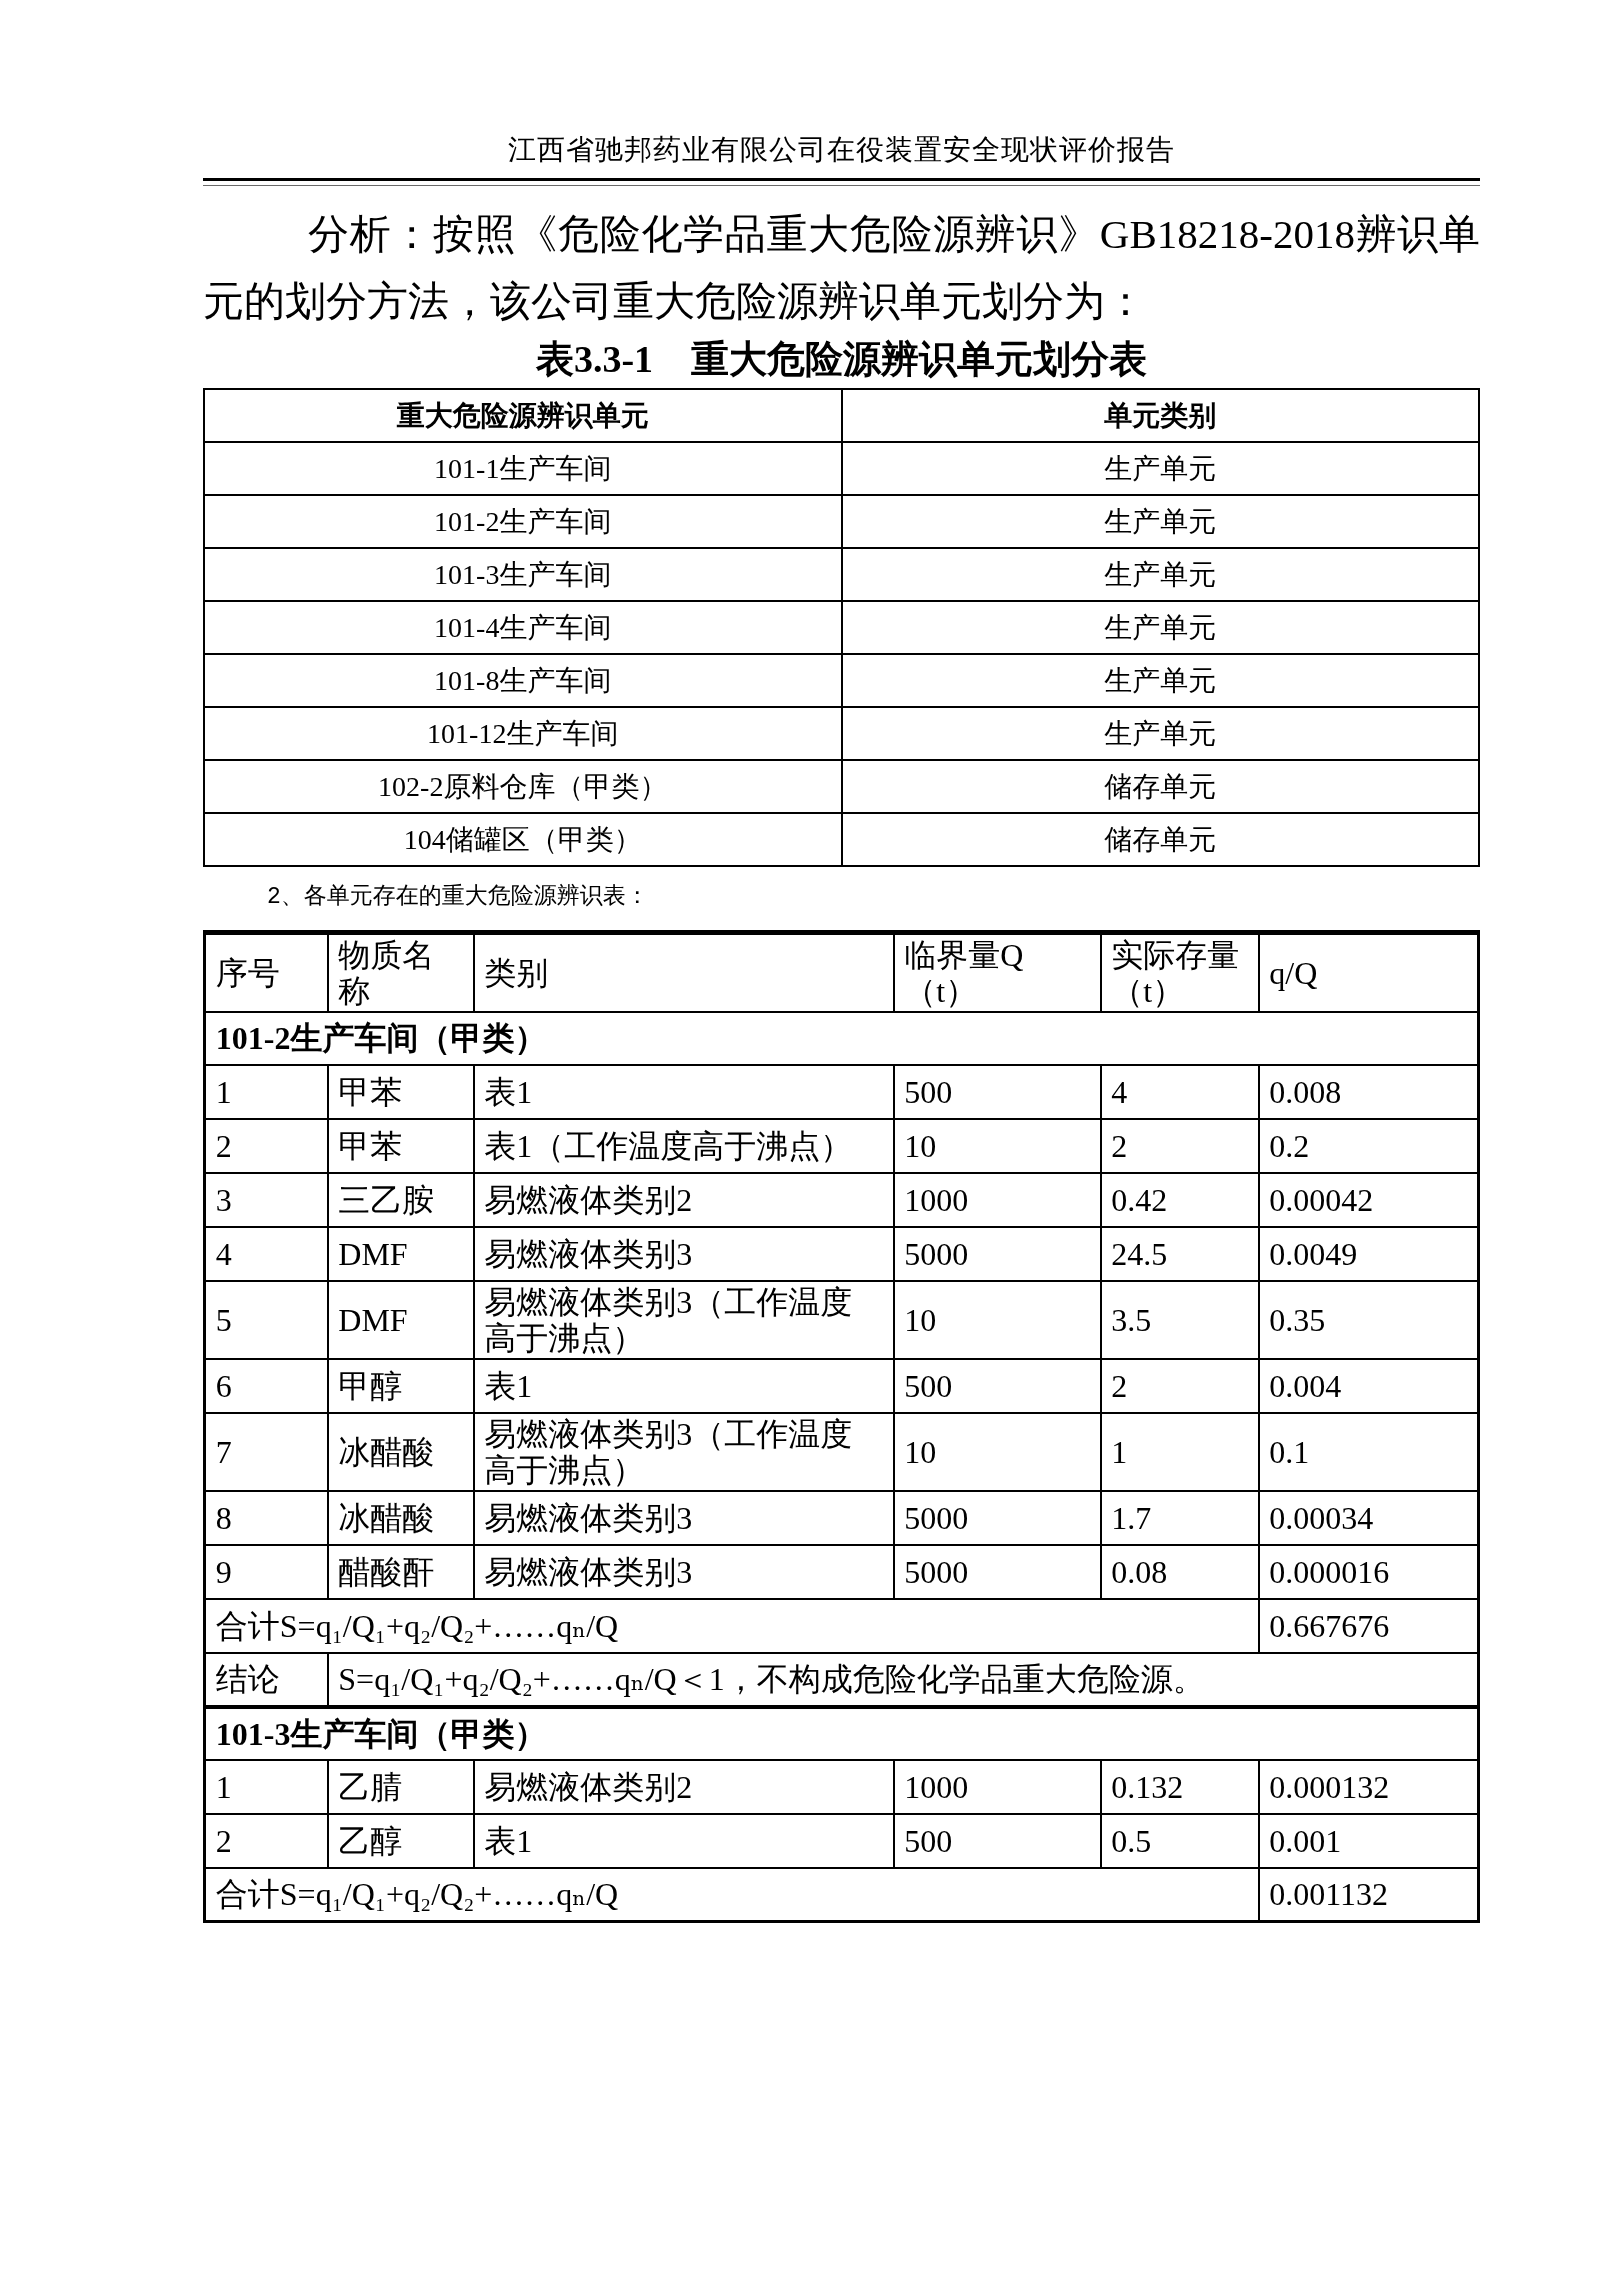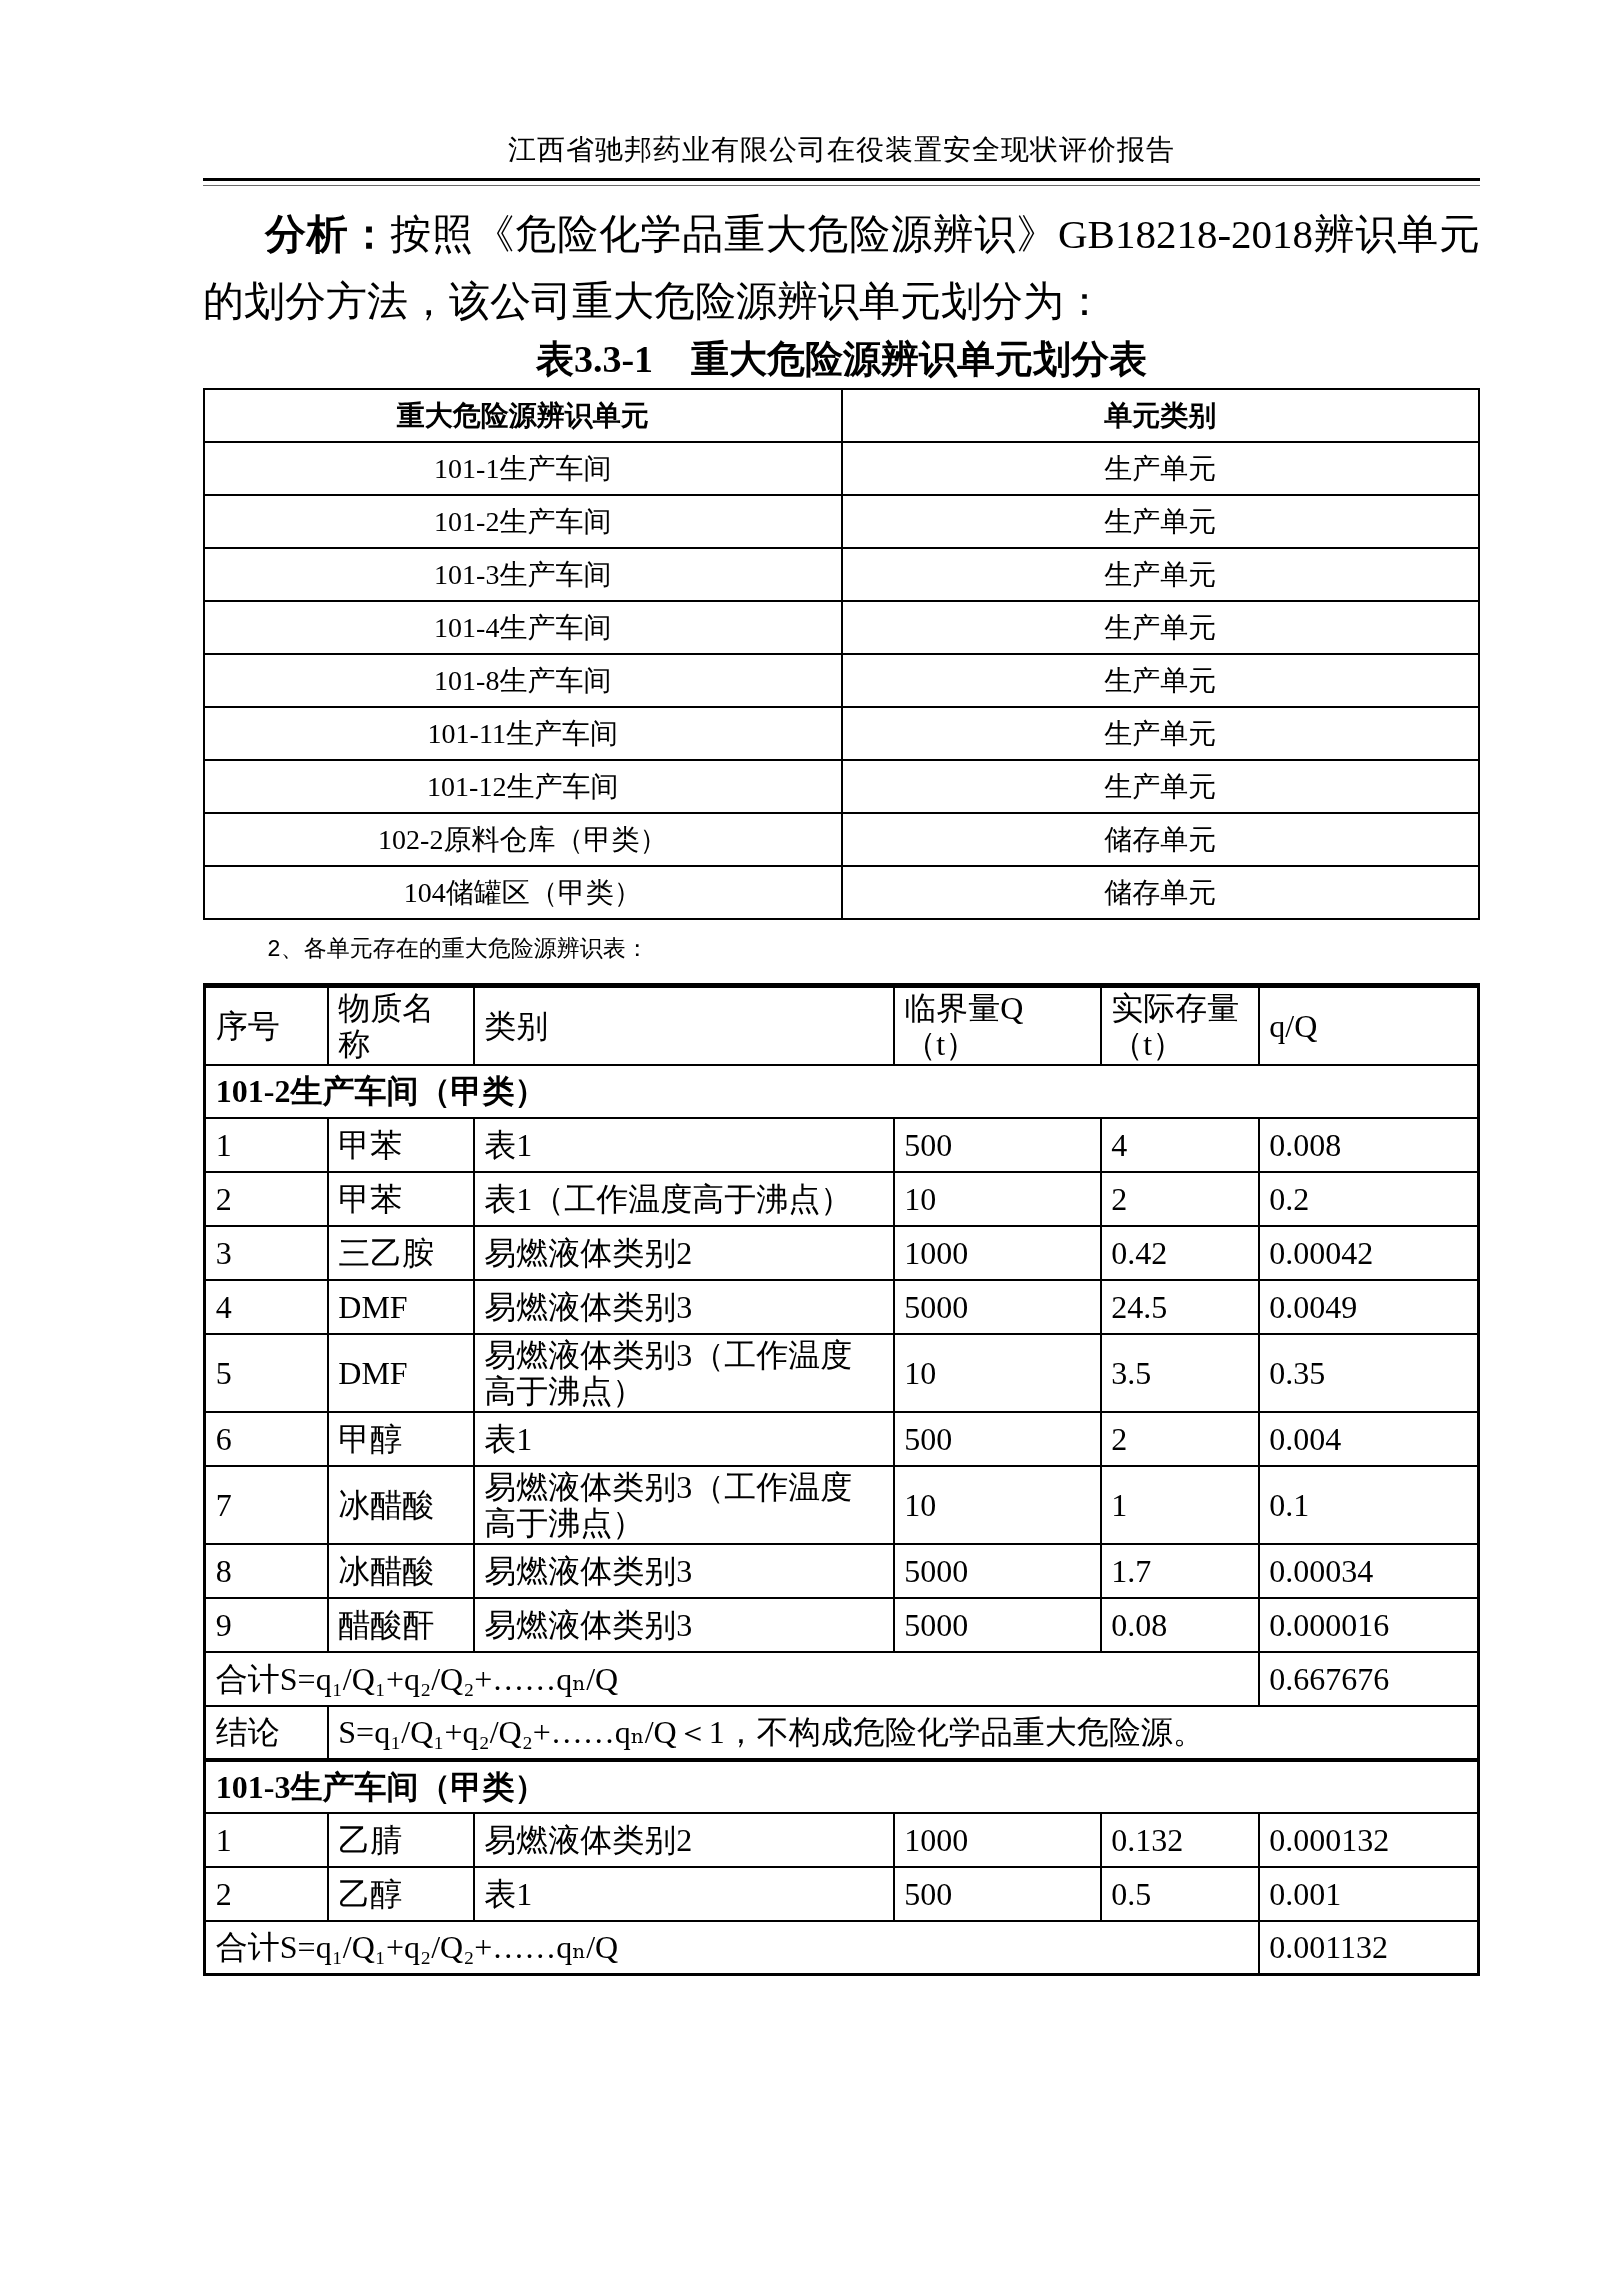--- a/index.html
+++ b/index.html
@@ -30,21 +30,21 @@
   }
 
   
   .analysis {
     margin:15.7px 0 0 0;
     font-size:41px;
     line-height:67px;
     text-indent:62px;
     text-align:justify;
   }
-  .analysis .lbl { font-weight:bold; }
+  .analysis .lbl { font-weight:normal;margin-left:43px; }
 
   
   .t1-caption {
     margin-top:3.9px;
     text-align:center;
     font-weight:bold;
     font-size:38px;
     line-height:41px;
   }
   table { border-collapse:collapse; width:100%; }
@@ -134,24 +134,20 @@
       <tr>
             <td>101-3生产车间</td>
             <td>生产单元</td>
           </tr>
       <tr>
             <td>101-4生产车间</td>
             <td>生产单元</td>
           </tr>
       <tr>
             <td>101-8生产车间</td>
-            <td>生产单元</td>
-          </tr>
-      <tr>
-            <td>101-11生产车间</td>
             <td>生产单元</td>
           </tr>
       <tr>
             <td>101-12生产车间</td>
             <td>生产单元</td>
           </tr>
       <tr>
             <td>102-2原料仓库（甲类）</td>
             <td>储存单元</td>
           </tr>

